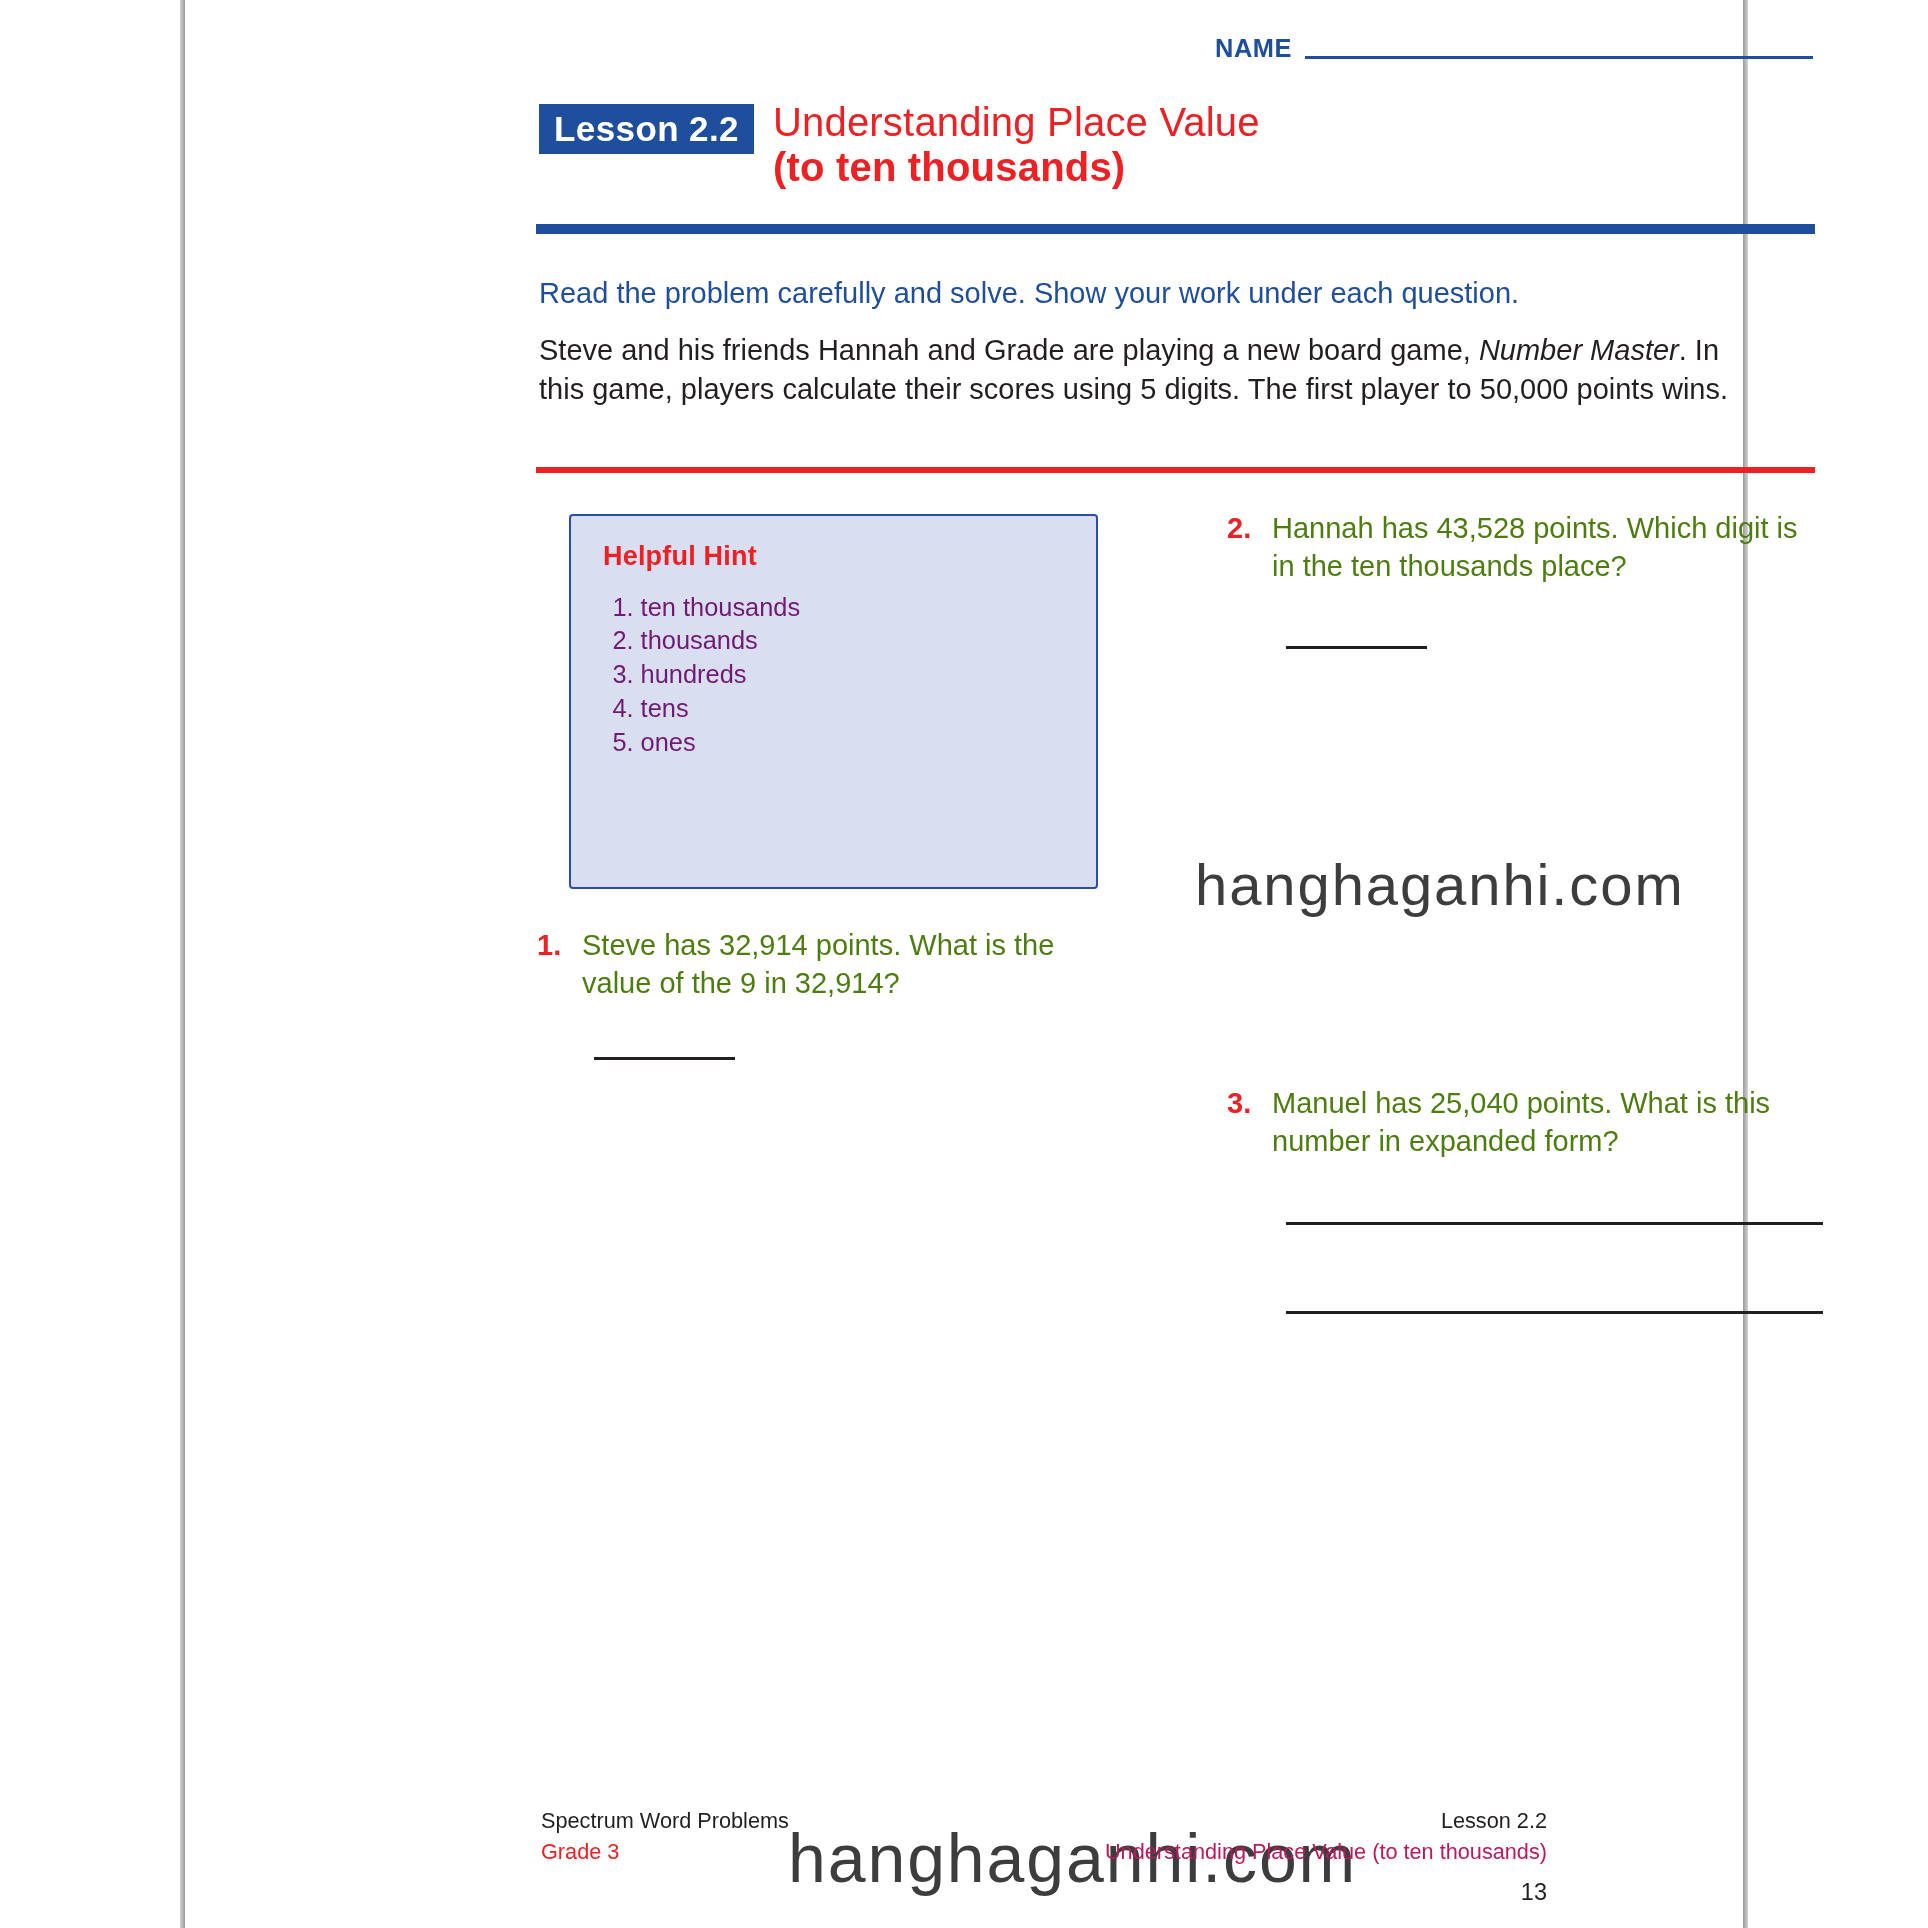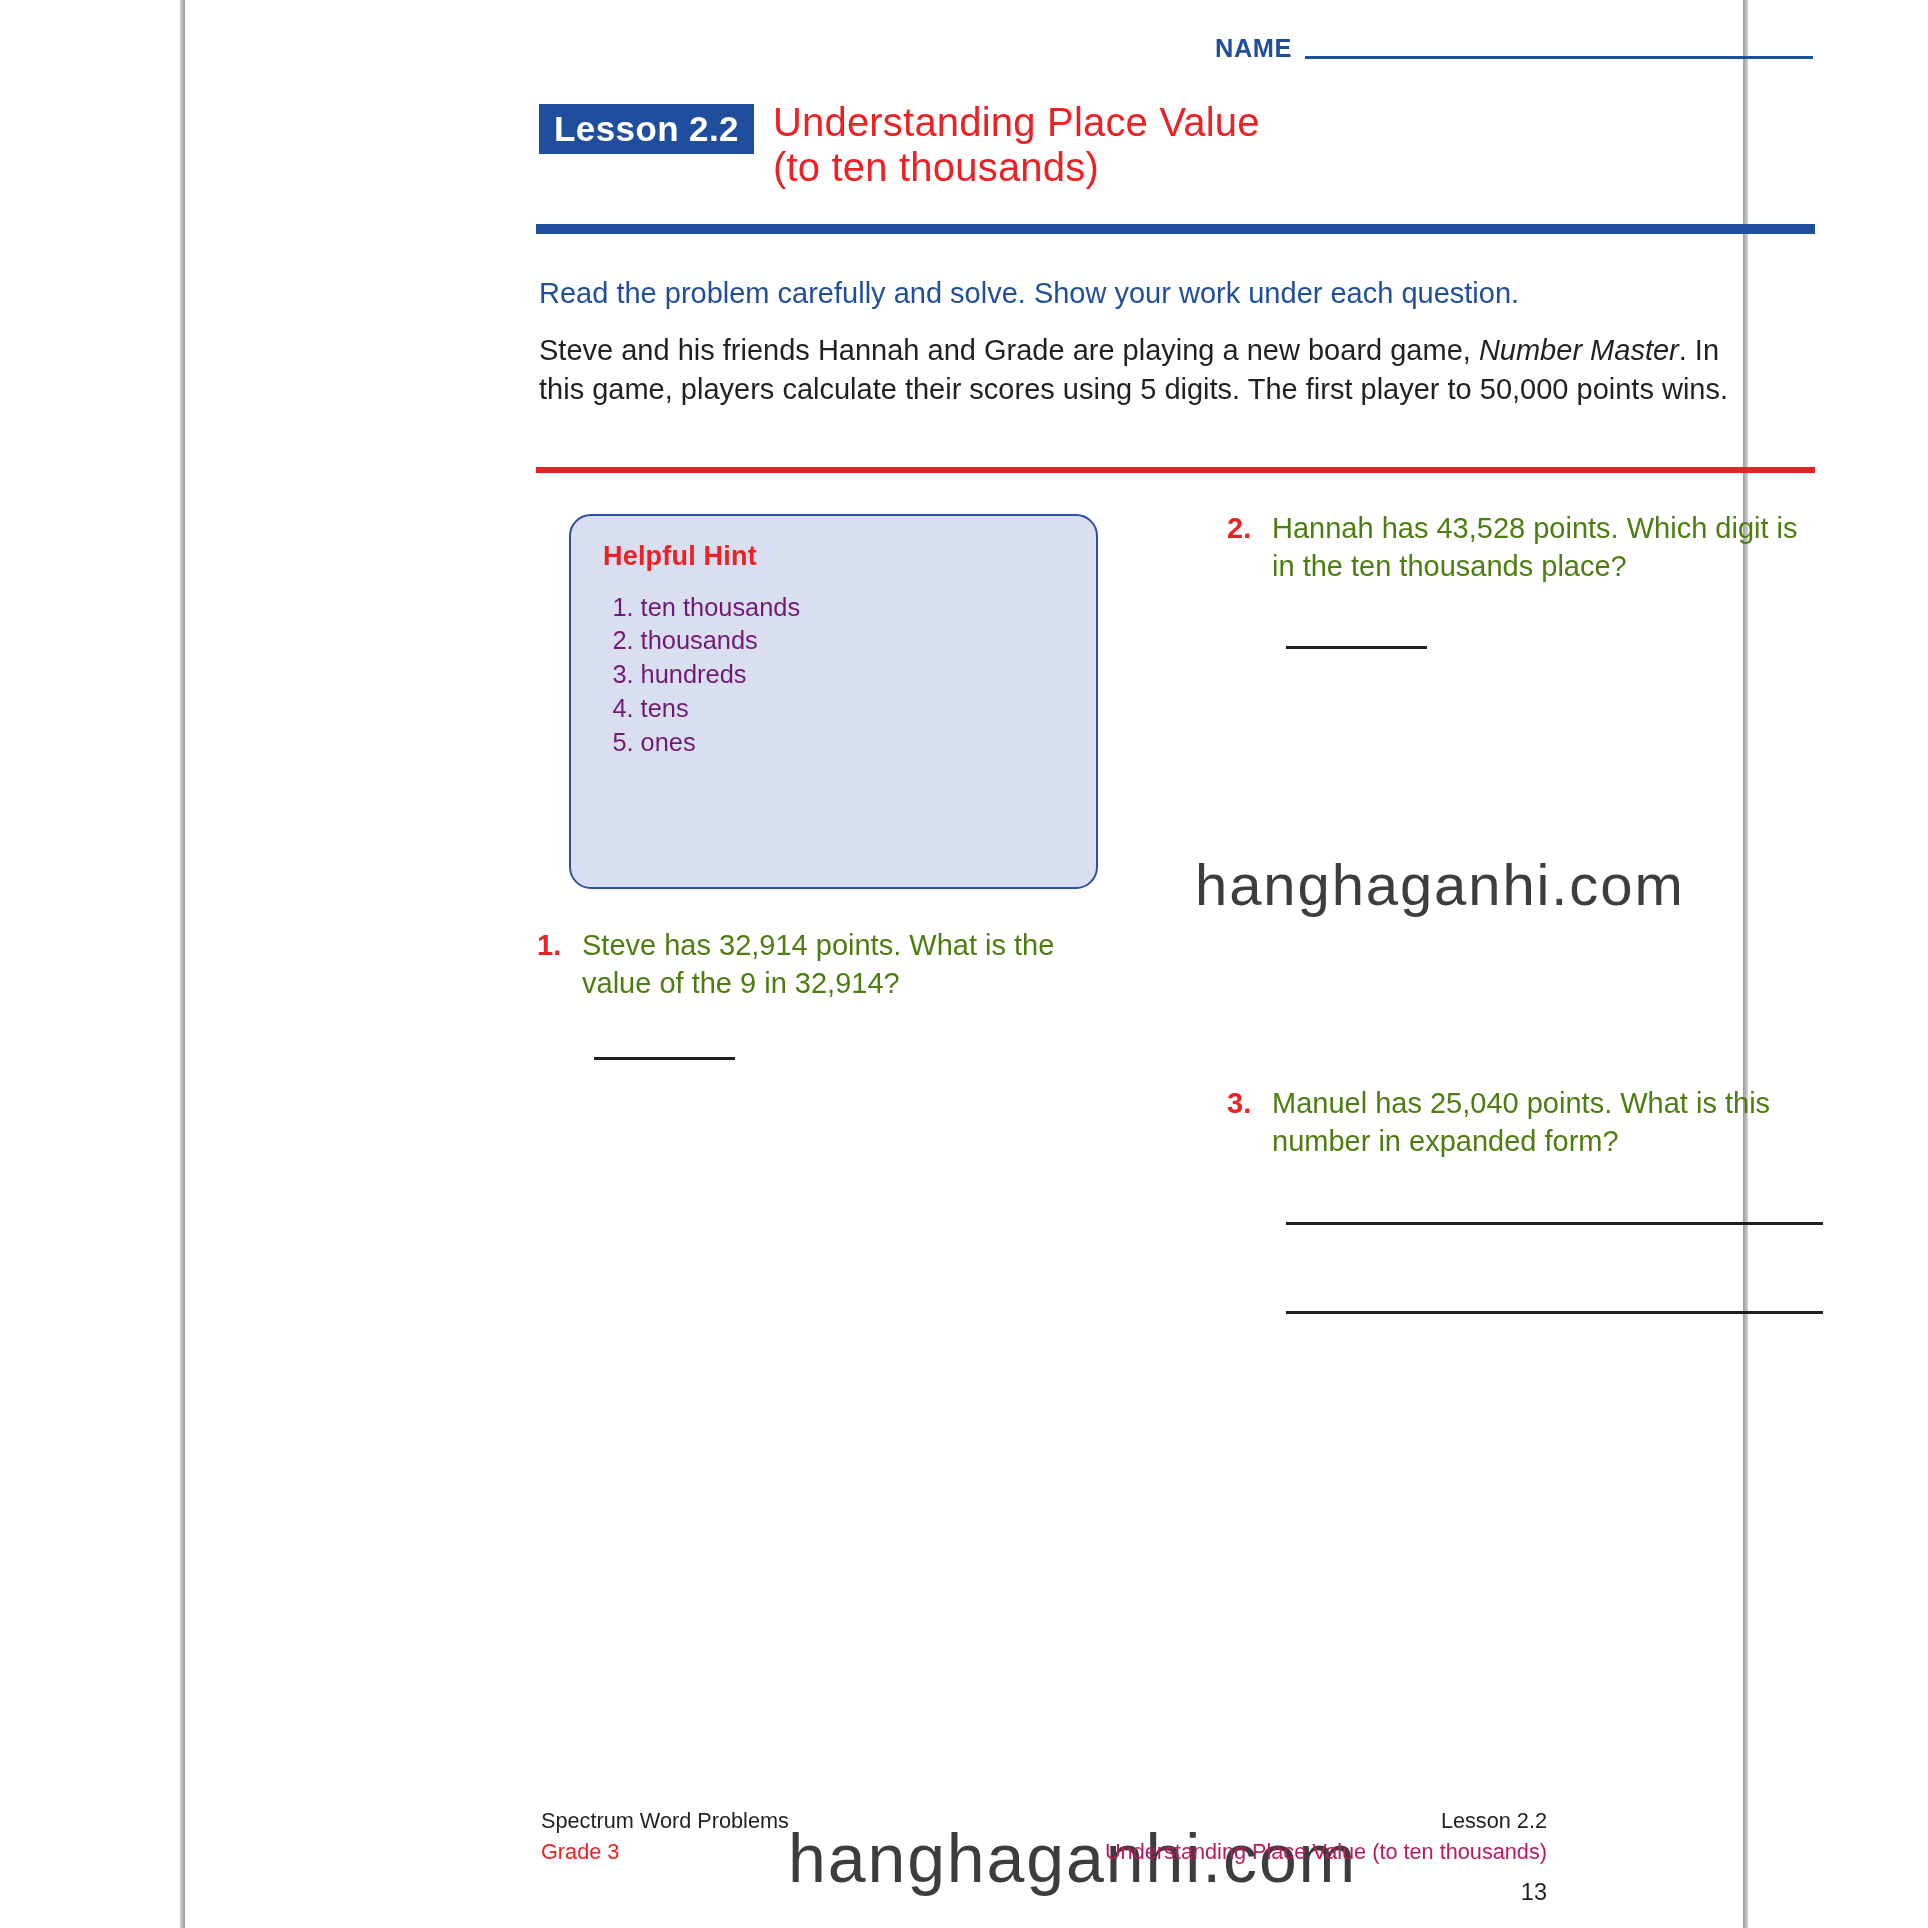--- a/index.html
+++ b/index.html
@@ -104,20 +104,21 @@
     margin-left: 19px;
     color: #ed2024;
     font-size: 40px;
     line-height: 1.12;
     letter-spacing: 0.2px;
     font-weight: 400;
     margin-top: -3.8px;
   }
   .lesson-title .sub {
     display: block;
+    font-weight: bold;
   }
 
   .rule-blue {
     position: absolute;
     left: 347px;
     top: 224px;
     width: 1279px;
     height: 10.4px;
     background: #1f4e9c;
   }
@@ -156,21 +157,21 @@
 
   
   .hint-box {
     position: absolute;
     left: 380px;
     top: 514px;
     width: 529px;
     height: 375px;
     background: #dadef1;
     border: 2.8px solid #2b4fa2;
-    border-radius: 22px;
+    border-radius: 4px;
     box-sizing: border-box;
     padding: 24.5px 28px 19px 32px;
   }
   .hint-title {
     color: #ed2024;
     font-weight: bold;
     font-size: 27px;
     margin-bottom: 19px;
     letter-spacing: 0.2px;
   }

